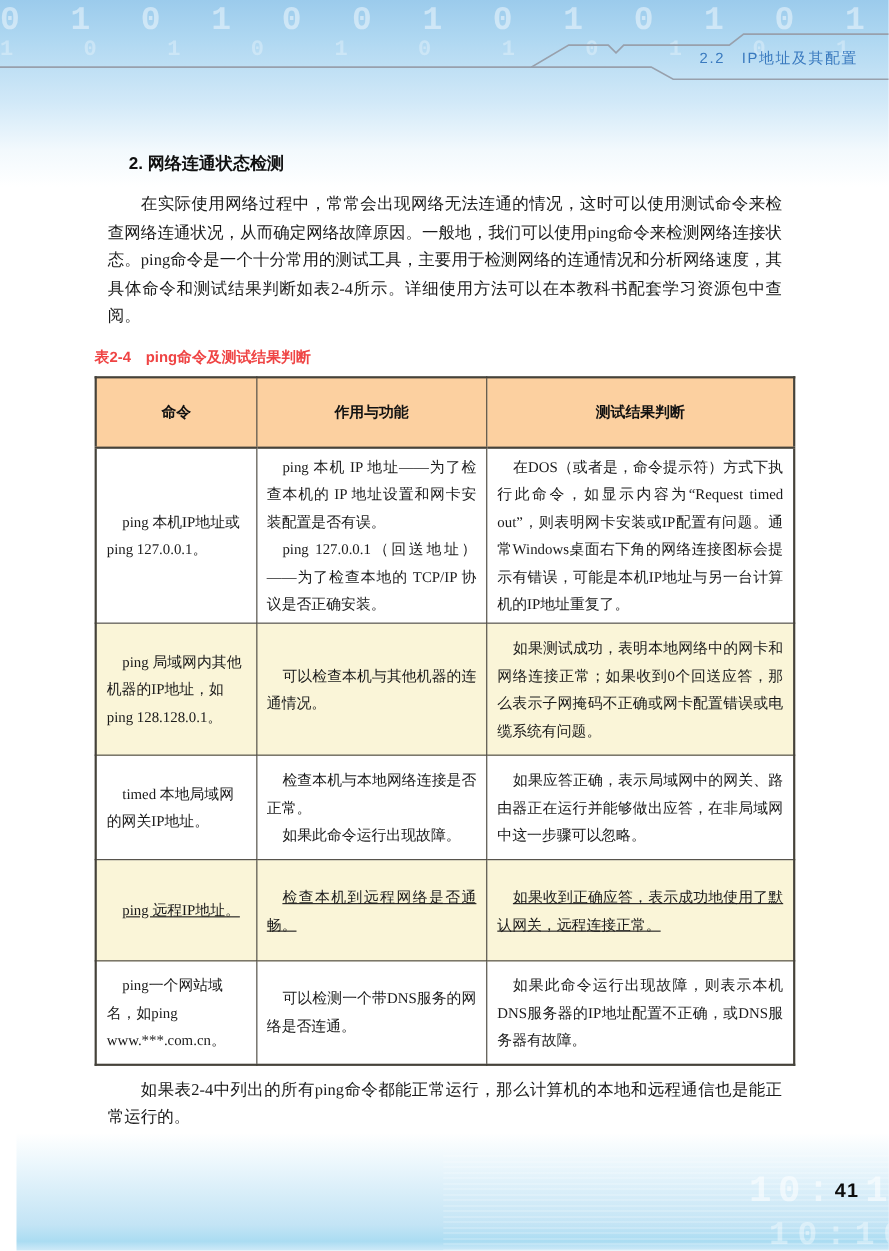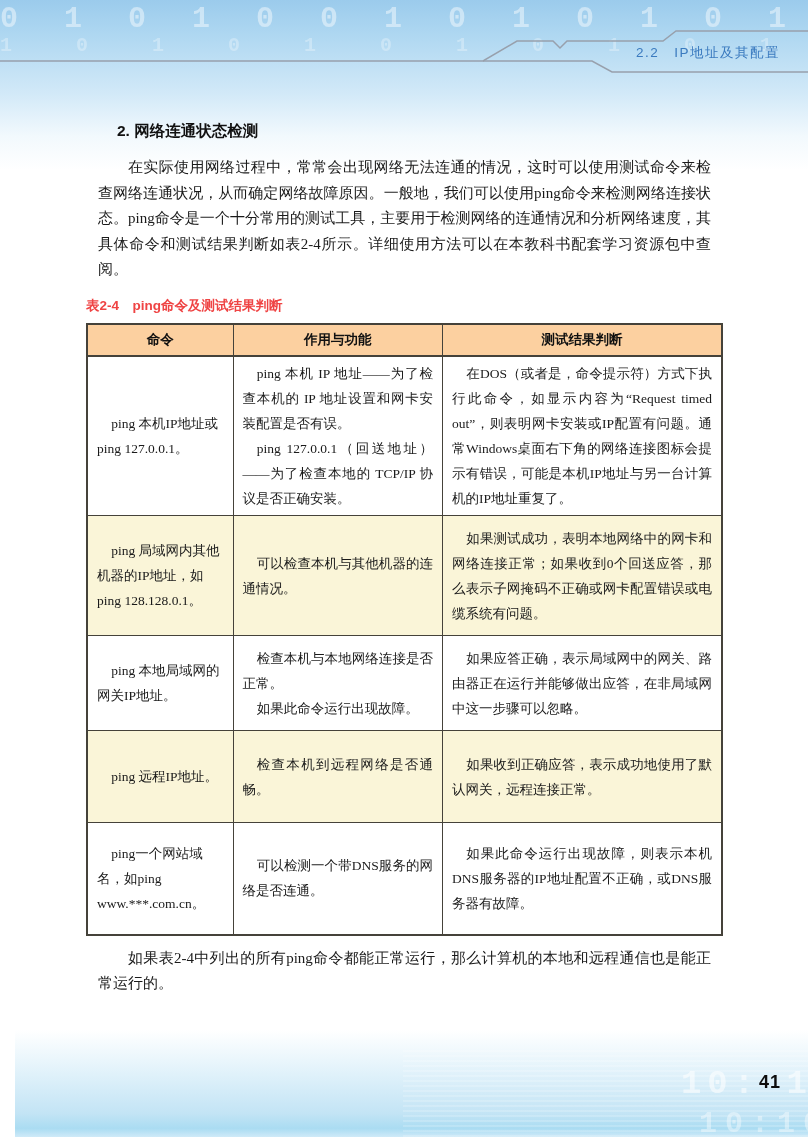--- a/index.html
+++ b/index.html
@@ -27,21 +27,21 @@
   .binary-row.r2{top:34px;font-size:20px;letter-spacing:26px;color:rgba(255,255,255,.3);}
   .tab-lines{position:absolute;top:0;left:0;}
   .section-label{
     position:absolute;top:44px;right:28px;
     font-family:"Liberation Sans","DejaVu Sans",sans-serif;
     font-size:13.5px;letter-spacing:1.5px;
     color:var(--accent,#3a7abf);
   }
   
   .main{
-    position:absolute;top:119px;left:86px;width:637px;
+    position:absolute;top:138px;left:86px;width:637px;
     font-size:15px;line-height:25.5px;
   }
   .section-heading{
     font-family:"Liberation Sans","DejaVu Sans",sans-serif;
     font-size:15.5px;font-weight:bold;
     margin:0 0 5px 0;padding-left:2em;
     line-height:24px;color:#111;
   }
   .para{margin:12px;text-indent:2em;text-align:justify;}
   .table-caption{
@@ -55,29 +55,29 @@
     font-size:13.5px;
   }
   .ping-table th,.ping-table td{
     border:1px solid #45423a;vertical-align:middle;
     padding:4px 9px;
   }
   .ping-table thead th{
     background:var(--th-bg,#fcd0a0);
     font-family:"Liberation Sans","DejaVu Sans",sans-serif;
     font-weight:bold;font-size:13.5px;text-align:center;
-    height:26px;padding:2px 4px;color:#111;
+    height:26px;padding:18px 4px;color:#111;
     border-bottom:2px solid #45423a;
   }
   .ping-table tbody tr:nth-child(even){background:var(--stripe-bg,#faf5d8);}
   .ping-table tbody tr:nth-child(1){height:160px;}
   .ping-table tbody tr:nth-child(2){height:120px;}
   .ping-table tbody tr:nth-child(3){height:95px;}
-  .ping-table tbody tr:nth-child(4){height:92px;}
-  .ping-table tbody tr:nth-child(5){height:112px;}
+  .ping-table tbody tr:nth-child(4){height:92px;text-decoration:underline;}
+  .ping-table tbody tr:nth-child(5){height:94px;}
   .ping-table td p{
     margin:0;text-indent:1.05em;text-align:justify;line-height:25px;
   }
   .ping-table td:first-child p{text-align:left;}
   .closing{margin-top:10px;}
   
   .bottom-banner{
     position:absolute;left:15px;bottom:0;width:808px;height:107px;
     background:linear-gradient(180deg,#ffffff 0%,#eaf6fc 28%,#c3e4f5 78%,#aadcf2 92%,#cfeaf8 100%);
   }
@@ -153,21 +153,21 @@
             </td>
             <td>
               <p>可以检查本机与其他机器的连通情况。</p>
             </td>
             <td>
               <p>如果测试成功，表明本地网络中的网卡和网络连接正常；如果收到0个回送应答，那么表示子网掩码不正确或网卡配置错误或电缆系统有问题。</p>
             </td>
           </tr>
           <tr>
             <td>
-              <p>ping 本地局域网的网关IP地址。</p>
+              <p>timed 本地局域网的网关IP地址。</p>
             </td>
             <td>
               <p>检查本机与本地网络连接是否正常。</p>
               <p>如果此命令运行出现故障。</p>
             </td>
             <td>
               <p>如果应答正确，表示局域网中的网关、路由器正在运行并能够做出应答，在非局域网中这一步骤可以忽略。</p>
             </td>
           </tr>
           <tr>

